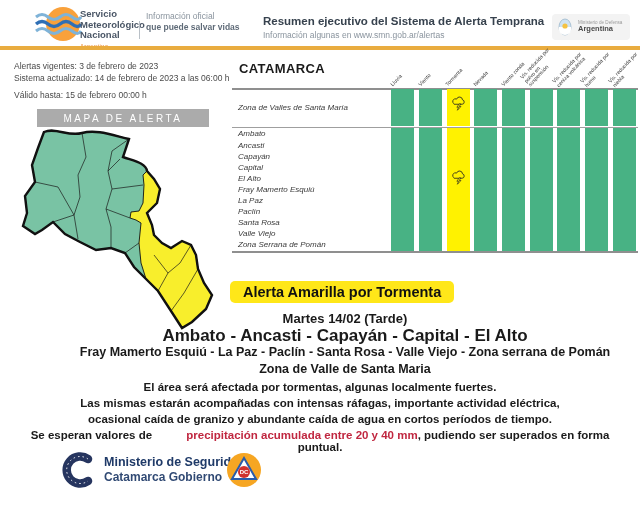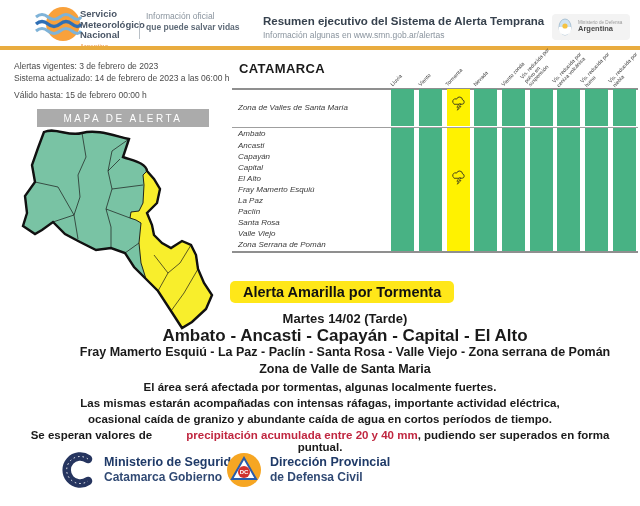--- a/index.html
+++ b/index.html
@@ -272,19 +272,15 @@
       <div class="org-l2">Catamarca Gobierno</div>
     </div>
   </div>
   <div class="abs org org2">
     <svg width="36" height="36" viewBox="0 0 36 36">
       <circle cx="18" cy="18" r="17" fill="#F6A623"></circle>
       <path d="M18,6 L30,27 L6,27 Z" fill="#ffffff" stroke="#2A5CAA" stroke-width="2"></path>
       <circle cx="18" cy="20" r="6" fill="#D0312D"></circle>
       <text x="18" y="22.3" text-anchor="middle" font-size="6" font-weight="bold" fill="#fff" font-family="Liberation Sans, sans-serif">DC</text>
     </svg>
-    <div class="txt">
-      <div class="org-l1">Dirección Provincial</div>
-      <div class="org-l2">de Defensa Civil</div>
-    </div>
   </div>
 
 </div>
 
 </body></html>

